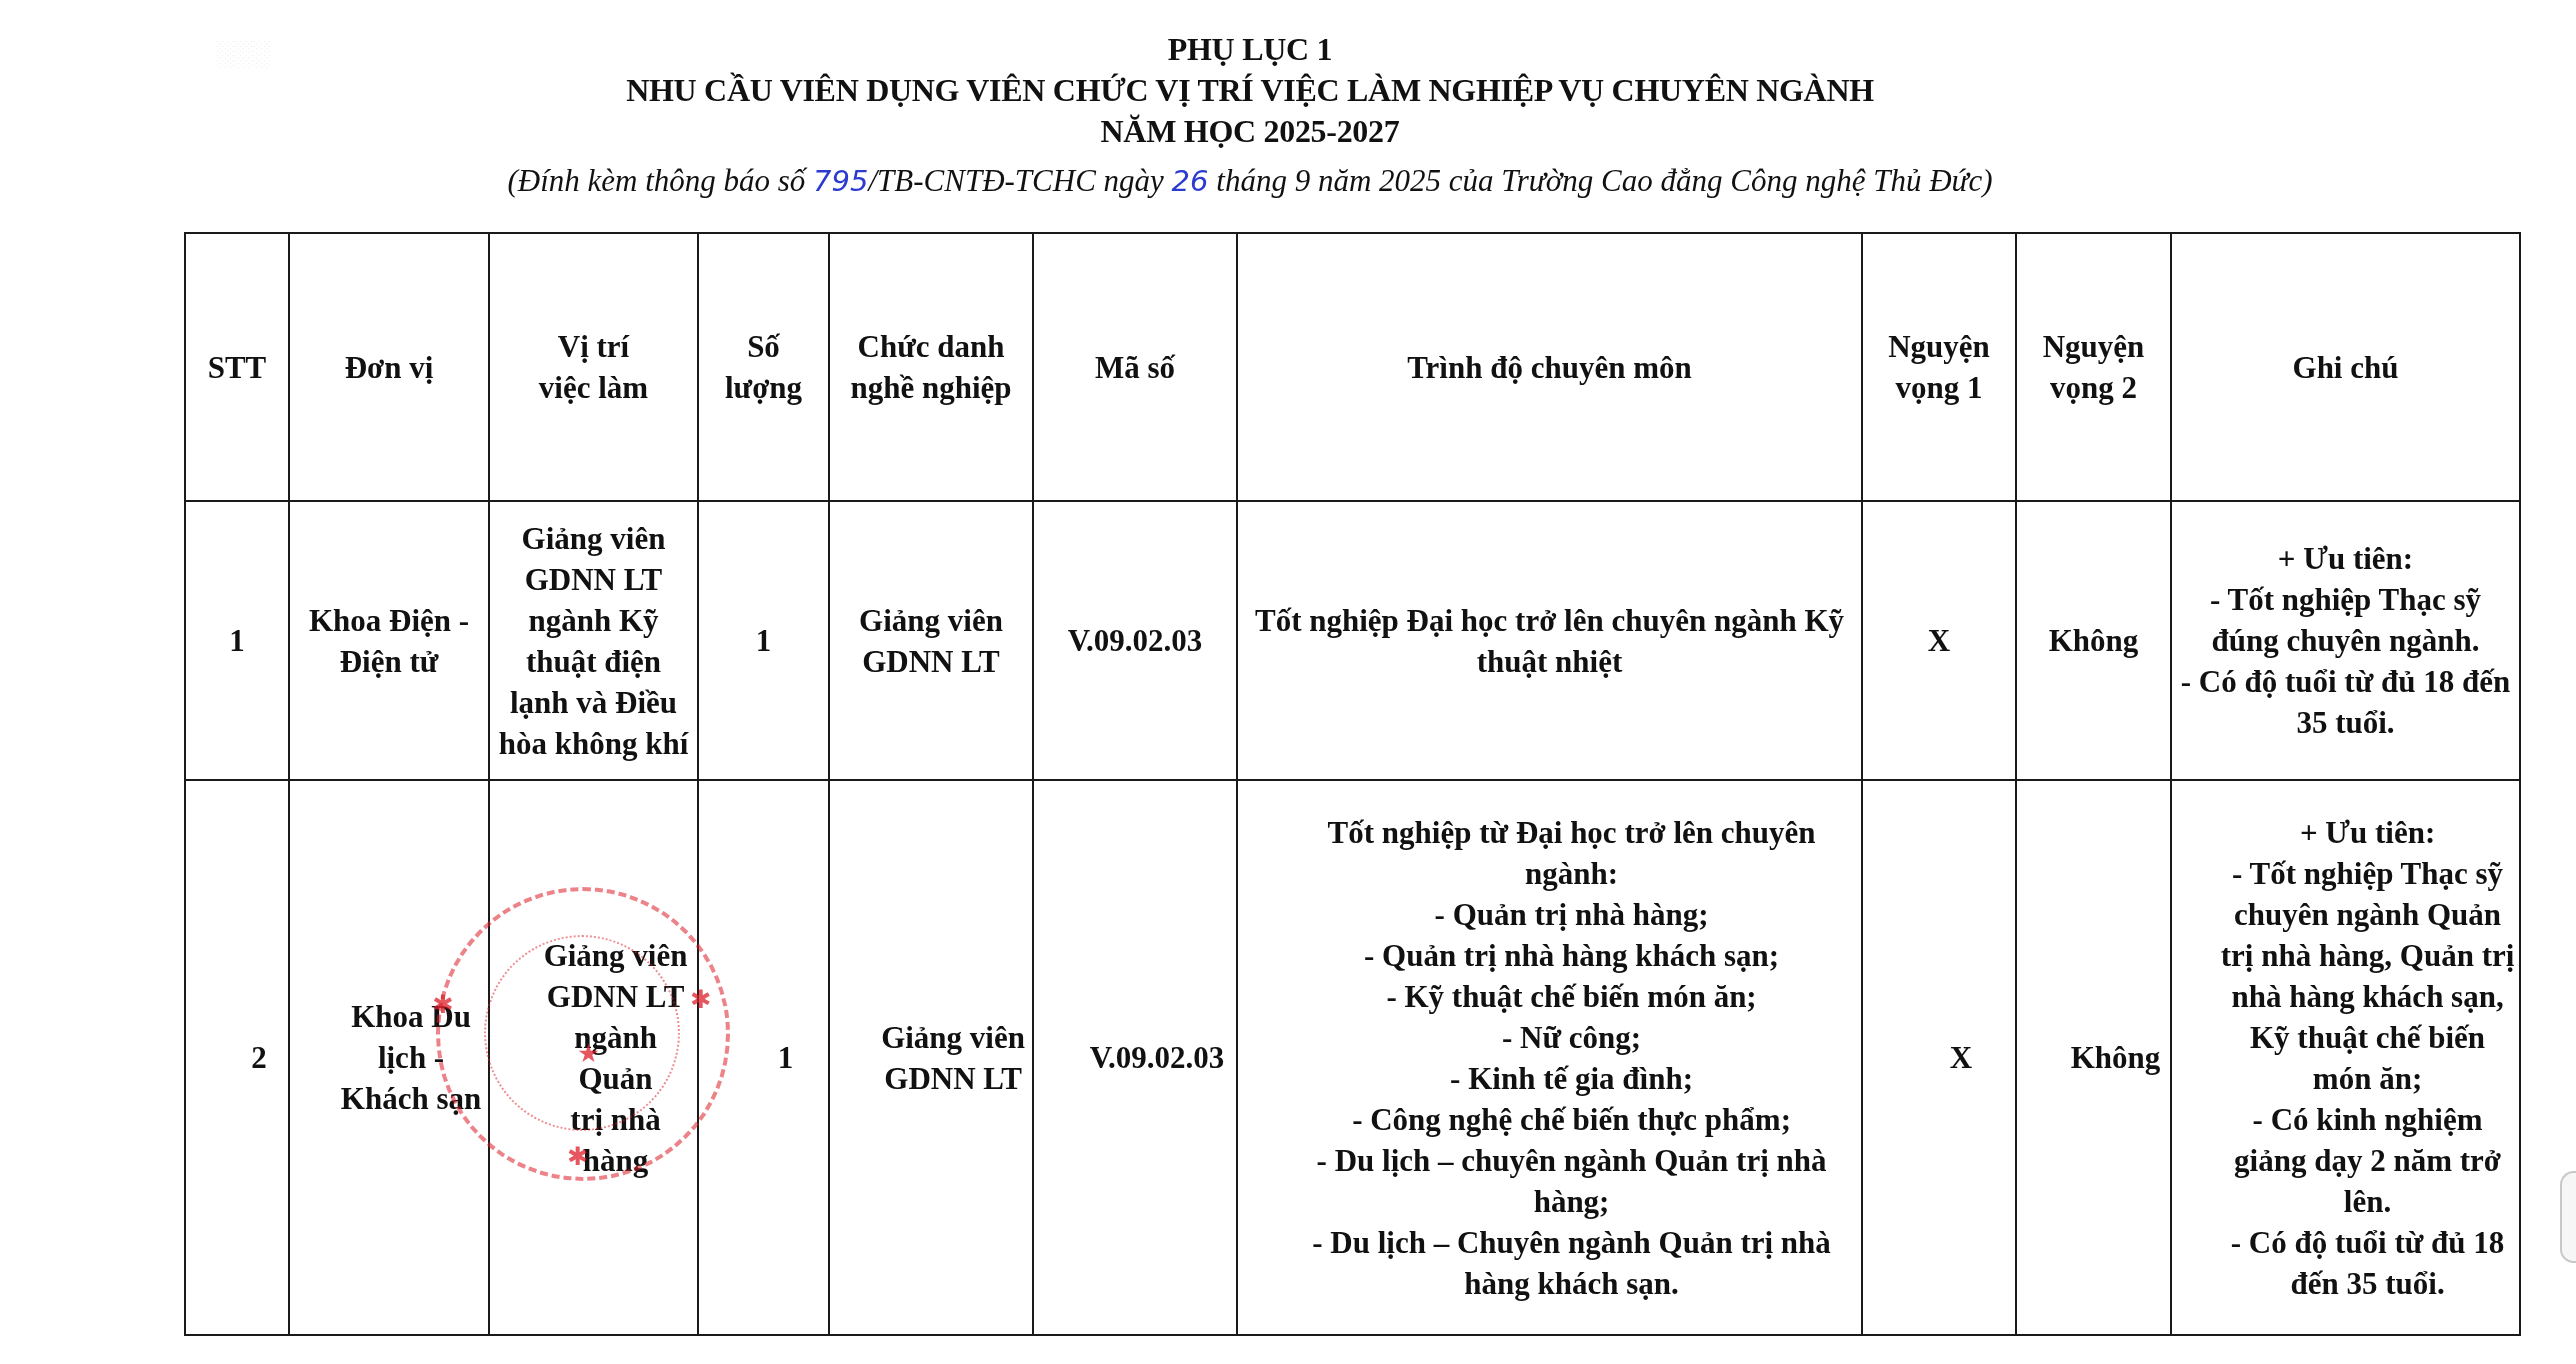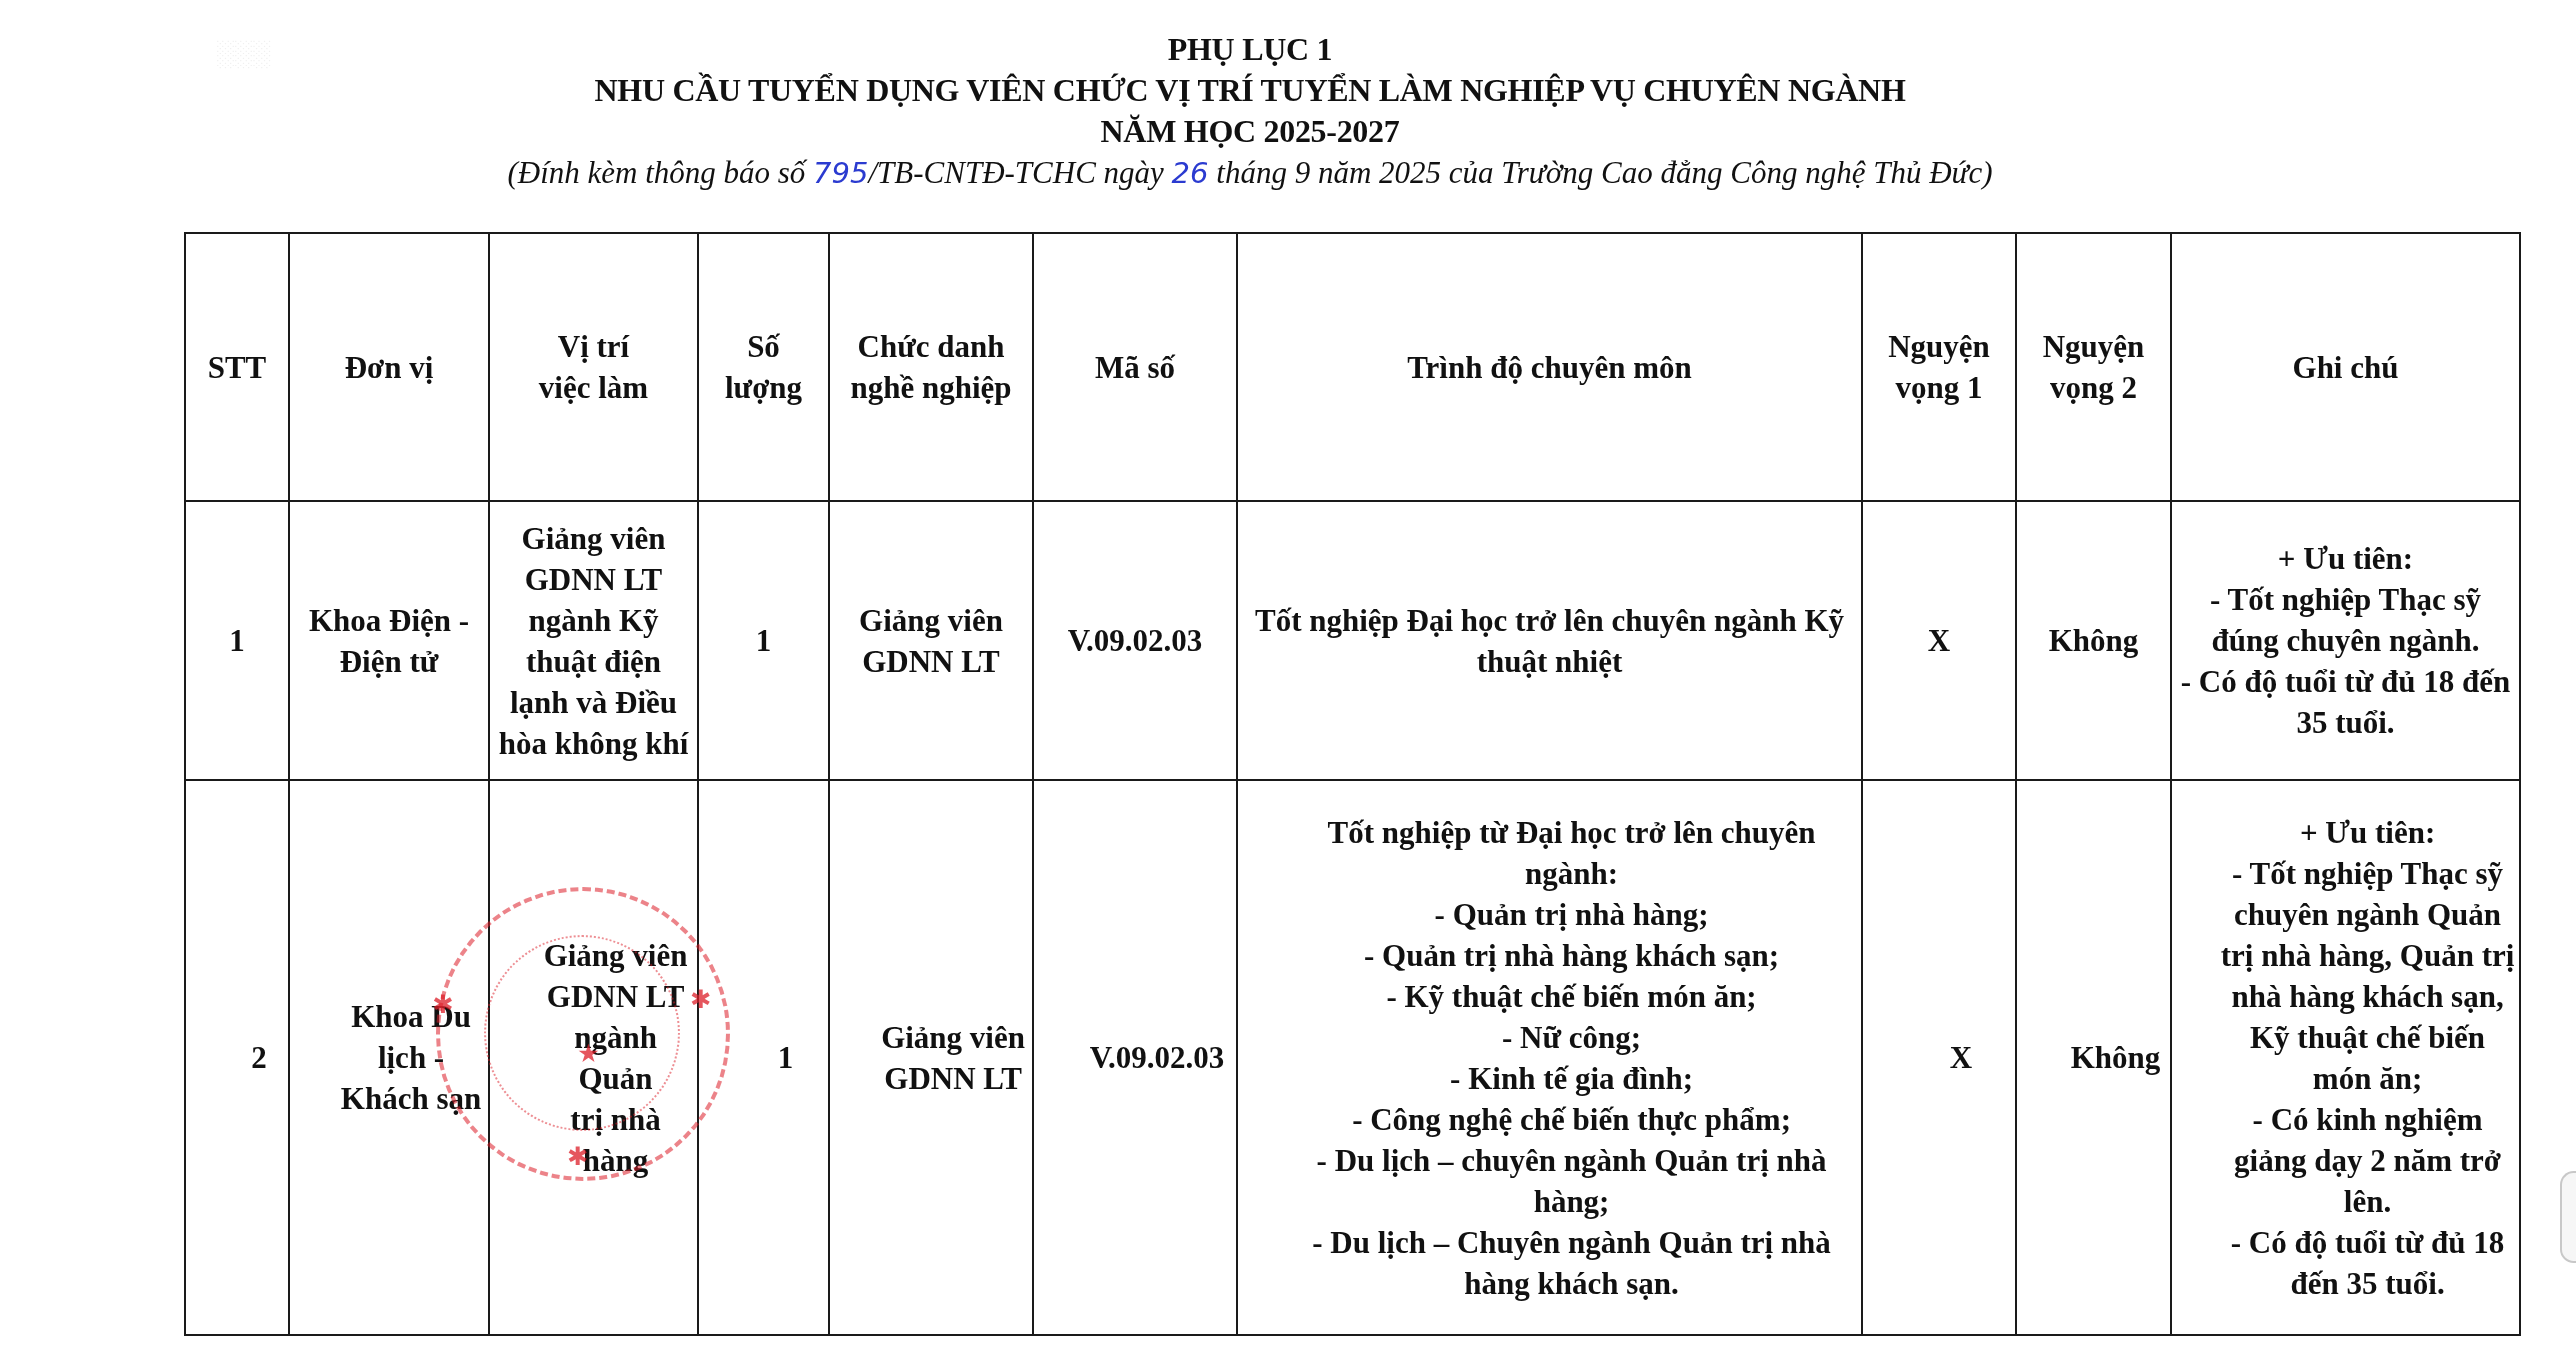--- a/index.html
+++ b/index.html
@@ -31,21 +31,21 @@
   .title-line {
     font-weight: bold;
     font-size: 32px;
     line-height: 41px;
     letter-spacing: -0.3px;
   }
   .subtitle {
     font-style: italic;
     font-size: 31px;
     line-height: 41px;
-    margin-top: 0px;
+    margin-top: 8px;
   }
   .hand {
     color: #2b3bd0;
     font-style: italic;
     font-family: "DejaVu Sans", sans-serif;
     font-size: 29px;
   }
   table.doc {
     position: absolute;
     left: 184px;
@@ -114,21 +114,21 @@
     background: #f6f6f6;
   }
 </style>
 </head>
 <body>
 
 <div class="ghost" style="left:216px; top:39px;">░░░</div>
 
 <div class="title-block">
   <div class="title-line">PHỤ LỤC 1</div>
-  <div class="title-line">NHU CẦU TUYỂN DỤNG VIÊN CHỨC VỊ TRÍ TUYỂN LÀM NGHIỆP VỤ CHUYÊN NGÀNH</div>
+  <div class="title-line">NHU CẦU VIÊN DỤNG VIÊN CHỨC VỊ TRÍ VIỆC LÀM NGHIỆP VỤ CHUYÊN NGÀNH</div>
   <div class="title-line">NĂM HỌC 2025-2027</div>
   <div class="subtitle"><span>(Đính kèm thông báo số </span><span class="hand">795</span><span>/TB-CNTĐ-TCHC ngày </span><span class="hand">26</span><span> tháng 9 năm 2025 của Trường Cao đẳng Công nghệ Thủ Đức)</span></div>
 </div>
 
 <table class="doc">
   <colgroup>
     <col style="width:104px">
     <col style="width:200px">
     <col style="width:209px">
     <col style="width:131px">

